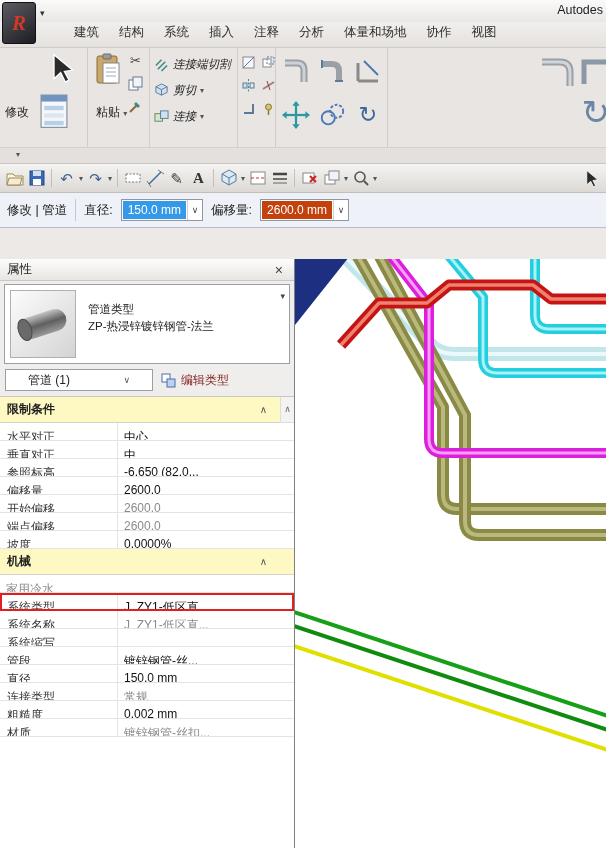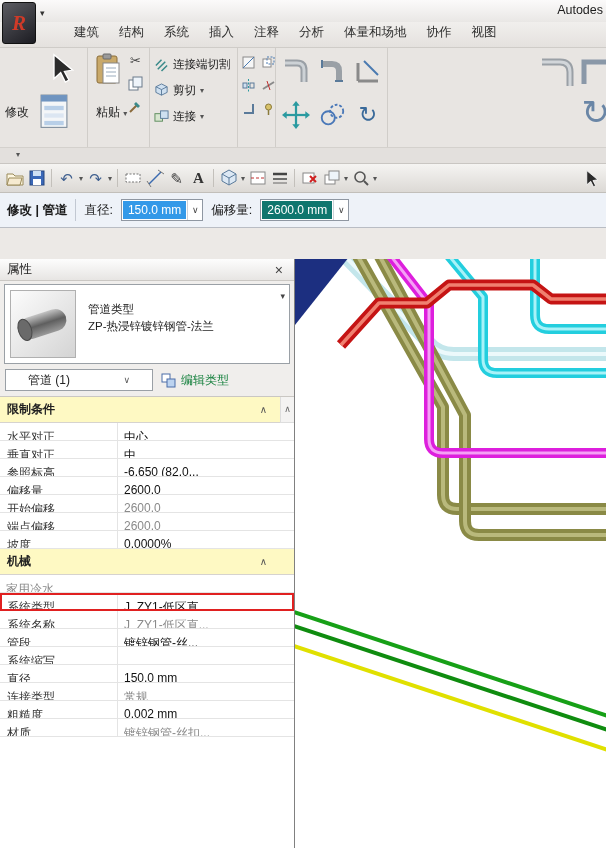--- a/index.html
+++ b/index.html
@@ -24,21 +24,21 @@
   
   .ribbon{height:100px;background:#e8e5e2;display:flex;position:relative;border-bottom:1px solid #d4d1cd;overflow:hidden;}
   .rpanel{border-right:1px solid #d0cdc9;position:relative;height:100%;flex:none;}
   .modlabel{position:absolute;left:5px;top:56px;font-size:12px;color:#222;}
   .sel-arrow{position:absolute;left:46px;top:4px;width:32px;height:38px;}
   .props-toggle{position:absolute;left:40px;top:46px;width:28px;height:36px;}
   .paste-big{position:absolute;left:7px;top:5px;width:26px;height:34px;}
   .paste-label{position:absolute;left:8px;top:56px;font-size:12px;}
   .clip-col{position:absolute;left:40px;top:5px;display:flex;flex-direction:column;gap:8px;align-items:center;}
   .clip-col .g{font-size:13px;color:#444;line-height:15px;}
-  .crow{position:absolute;left:4px;display:flex;align-items:center;gap:4px;height:20px;white-space:nowrap;}
+  .crow{position:absolute;left:4px;display:flex;align-items:center;gap:4px;height:20px;white-space:nowrap;font-style:italic;}
   .ci{width:15px;height:15px;flex:none;}
   .clabel{font-size:11.5px;color:#222;}
   .dd{font-size:8px;color:#555;}
   .minigrid{position:absolute;left:4px;top:8px;display:grid;grid-template-columns:14px 14px;gap:10px 6px;}
   .mini{width:13px;height:13px;}
   .bigrid{position:absolute;left:4px;top:4px;display:grid;grid-template-columns:34px 34px 34px;gap:6px 2px;}
   .bicon{width:32px;height:38px;display:flex;align-items:center;justify-content:center;}
   .glyph-rot{font-size:22px;color:#3a6a9a;line-height:1;}
   .farpanel{flex:1;position:relative;border-right:none;}
   .farpanel .fi1{position:absolute;right:28px;top:6px;}
@@ -50,39 +50,39 @@
   .qat{height:29px;display:flex;align-items:center;gap:3px;padding:0 5px;
     background:linear-gradient(#f5f4f2,#dcd9d5);border-bottom:1px solid #c2bfba;}
   .qi{width:19px;height:19px;flex:none;display:flex;align-items:center;justify-content:center;}
   .qi.glyph{font-size:15px;color:#3f5f8f;line-height:1;}
   .qi.glyph.dark{color:#444;}
   .qi.txt{font-family:"Liberation Serif",serif;font-weight:bold;font-size:15px;color:#333;}
   .sep{width:1px;height:18px;background:#c3c0bb;margin:0 2px;flex:none;}
   .qspacer{flex:1;}
   
   .optbar{height:35px;background:#eef2f8;border-bottom:1px solid #b9bdc4;display:flex;align-items:center;padding:0 7px;gap:8px;font-size:12.5px;}
-  .ctx{font-weight:bold;color:#1a1a1a;white-space:nowrap;}
+  .ctx{font-weight:normal;color:#1a1a1a;white-space:nowrap;}
   .vline{width:1px;height:22px;background:#c2c8d2;}
   .flabel{white-space:nowrap;color:#1a1a1a;}
   .combo{background:#fff;border:1px solid #8f97a2;height:22px;display:flex;align-items:center;}
   .combo .val{color:#fff;padding:2px 5px;margin:1px;font-size:12px;white-space:nowrap;}
   .combo .ca{width:15px;text-align:center;color:#444;font-size:9px;align-self:stretch;line-height:20px;border-left:1px solid #cdd2d8;}
   
   .main{display:flex;height:620px;margin-top:31px;}
   .props{width:295px;background:#f0eeec;position:relative;display:flex;flex-direction:column;border-right:1px solid #808080;}
   .pheader{height:22px;display:flex;align-items:center;padding:0 7px;background:linear-gradient(#fdfdfd,#e7e5e3);border-bottom:1px solid #cac7c3;font-size:12.5px;color:#222;}
   .pclose{margin-left:auto;font-size:14px;color:#444;padding:0 4px;cursor:default;}
   .typesel{height:80px;margin:3px 4px 0;background:#fff;border:1px solid #9aa0a6;display:flex;position:relative;}
   .typeimg{width:66px;height:68px;margin:5px;border:1px solid #b0b0b0;background:linear-gradient(135deg,#fcfcfc,#d4d4d4);flex:none;}
   .typetext{padding:16px 16px 0 7px;font-size:11.5px;line-height:17px;color:#222;}
   .typedd{position:absolute;right:4px;top:6px;font-size:9px;color:#444;}
   .selrow{height:32px;display:flex;align-items:center;gap:8px;padding:0 5px;}
   .instcombo{flex:0 0 148px;height:22px;background:#fff;border:1px solid #9aa0a6;display:flex;align-items:center;padding:0 22px;font-size:12px;}
   .instcombo .ca{margin-left:auto;font-size:9px;color:#555;}
-  .editbtn{display:flex;align-items:center;gap:5px;font-size:12px;color:#15803d;cursor:default;}
+  .editbtn{display:flex;align-items:center;gap:5px;font-size:12px;color:#7f1d1d;cursor:default;}
   .grid{position:relative;flex:1;background:#fff;border-top:1px solid #cac7c3;overflow:hidden;}
   .prow{display:flex;height:18px;border-bottom:1px solid #e4e4e4;background:#fff;}
   .plab{width:118px;padding:6px 4px 0 7px;color:#333;border-right:1px solid #e4e4e4;overflow:hidden;white-space:nowrap;}
   .pval{flex:1;padding:6px 4px 0 6px;color:#111;overflow:hidden;white-space:nowrap;}
   .pval.ro{color:#8a8a8a;}
   .psec{display:flex;height:26px;background:#fef9c3;border-bottom:1px solid #d6d3cf;font-weight:bold;align-items:center;padding:0 7px;font-size:12px;color:#222;}
   .psec-chev{margin-left:auto;margin-right:20px;font-size:10px;color:#555;font-weight:normal;}
   .pscroll{position:absolute;top:0;right:0;width:14px;height:26px;background:#f4f3f2;border-left:1px solid #ddd;border-bottom:1px solid #ddd;
     text-align:center;font-size:9px;color:#666;line-height:24px;z-index:5;}
   .view{flex:1;background:#fff;position:relative;overflow:hidden;}
@@ -374,21 +374,21 @@
   <div class="optbar">
     <span class="ctx">修改 | 管道</span>
     <span class="vline"></span>
     <span class="flabel">直径:</span>
     <span class="combo">
       <span class="val" style="background: rgb(51, 153, 232);">150.0 mm</span>
       <span class="ca">∨</span>
     </span>
     <span class="flabel">偏移量:</span>
     <span class="combo">
-      <span class="val" style="background: #0f766e;">2600.0 mm</span>
+      <span class="val" style="background: #c2410c;">2600.0 mm</span>
       <span class="ca">∨</span>
     </span>
   </div>
 
   <div class="main">
 
     <div class="props">
       <div class="pheader">
         <span>属性</span>
         <span class="pclose">×</span>
@@ -471,26 +471,26 @@
           </div>
           <div class="prow" style="outline: rgb(224, 32, 32) solid 2px; outline-offset: -2px; position: relative; z-index: 2;">
             <span class="plab">系统类型</span>
             <span class="pval">J_ZY1-低区直...</span>
           </div>
           <div class="prow">
             <span class="plab">系统名称</span>
             <span class="pval ro">J_ZY1-低区直...</span>
           </div>
           <div class="prow">
+            <span class="plab">系统缩写</span>
+            <span class="pval"></span>
+          </div>
+          <div class="prow">
             <span class="plab">管段</span>
             <span class="pval">镀锌钢管-丝...</span>
-          </div>
-          <div class="prow">
-            <span class="plab">系统缩写</span>
-            <span class="pval"></span>
           </div>
           <div class="prow">
             <span class="plab">直径</span>
             <span class="pval">150.0 mm</span>
           </div>
           <div class="prow">
             <span class="plab">连接类型</span>
             <span class="pval ro">常规</span>
           </div>
           <div class="prow">

